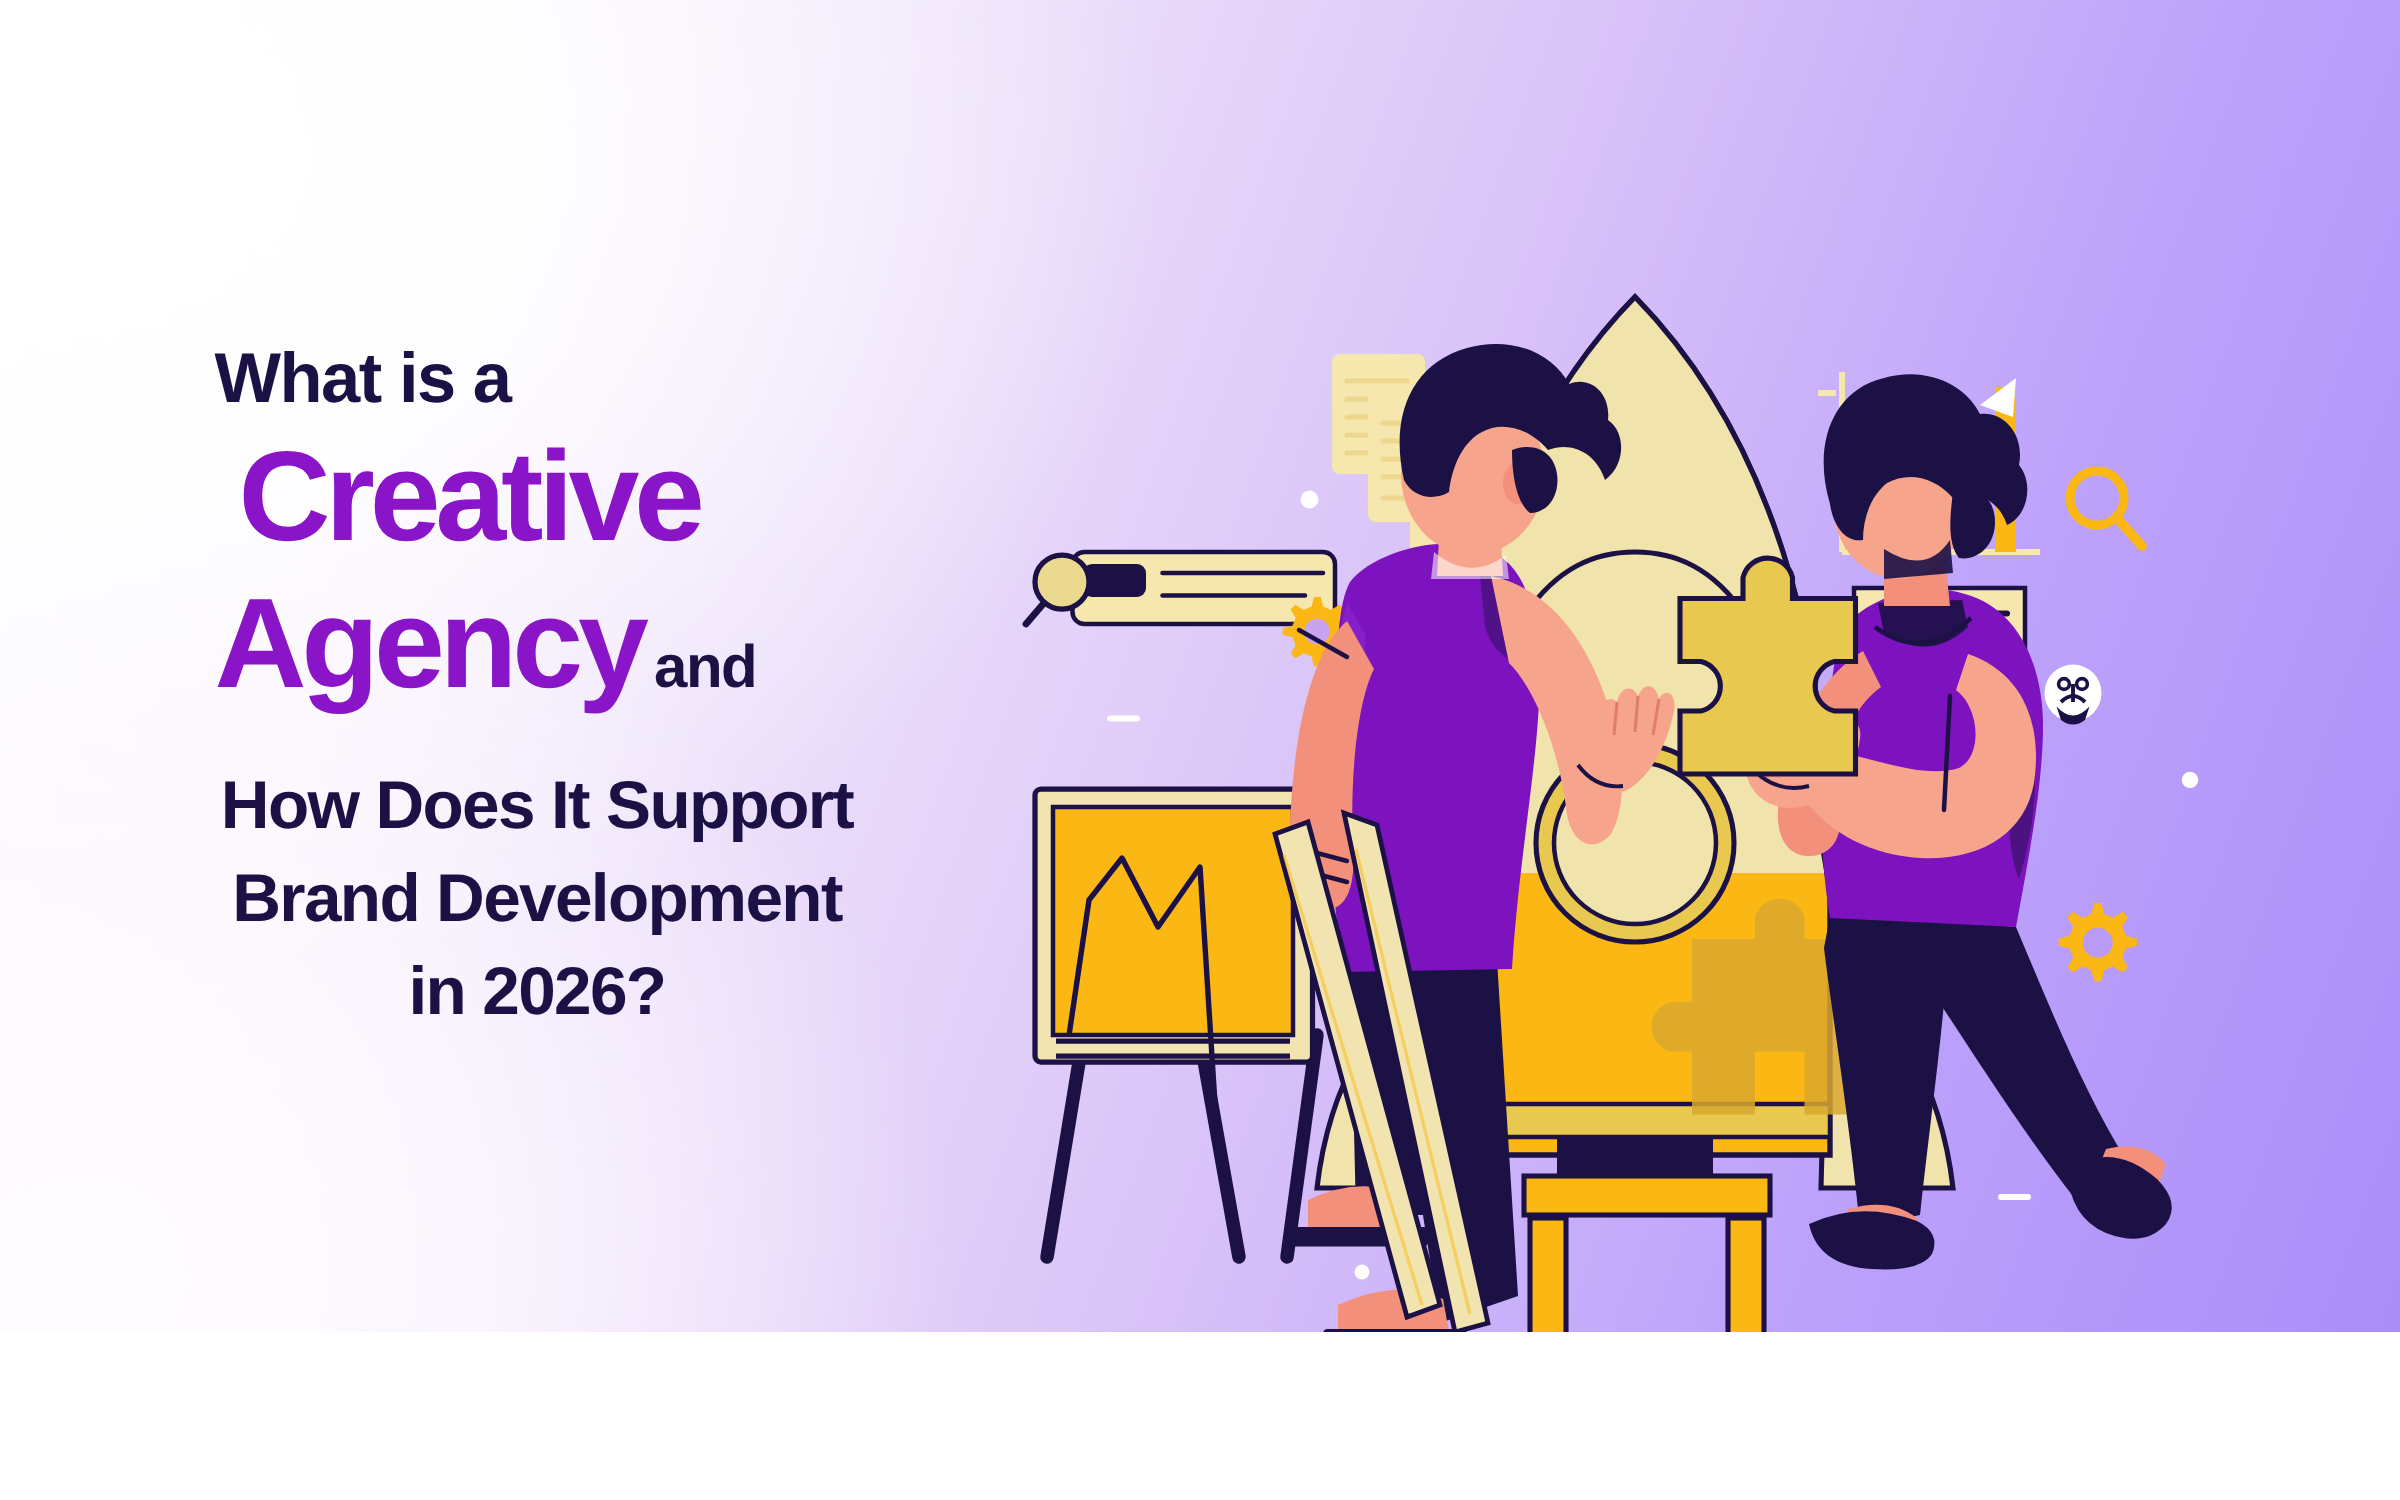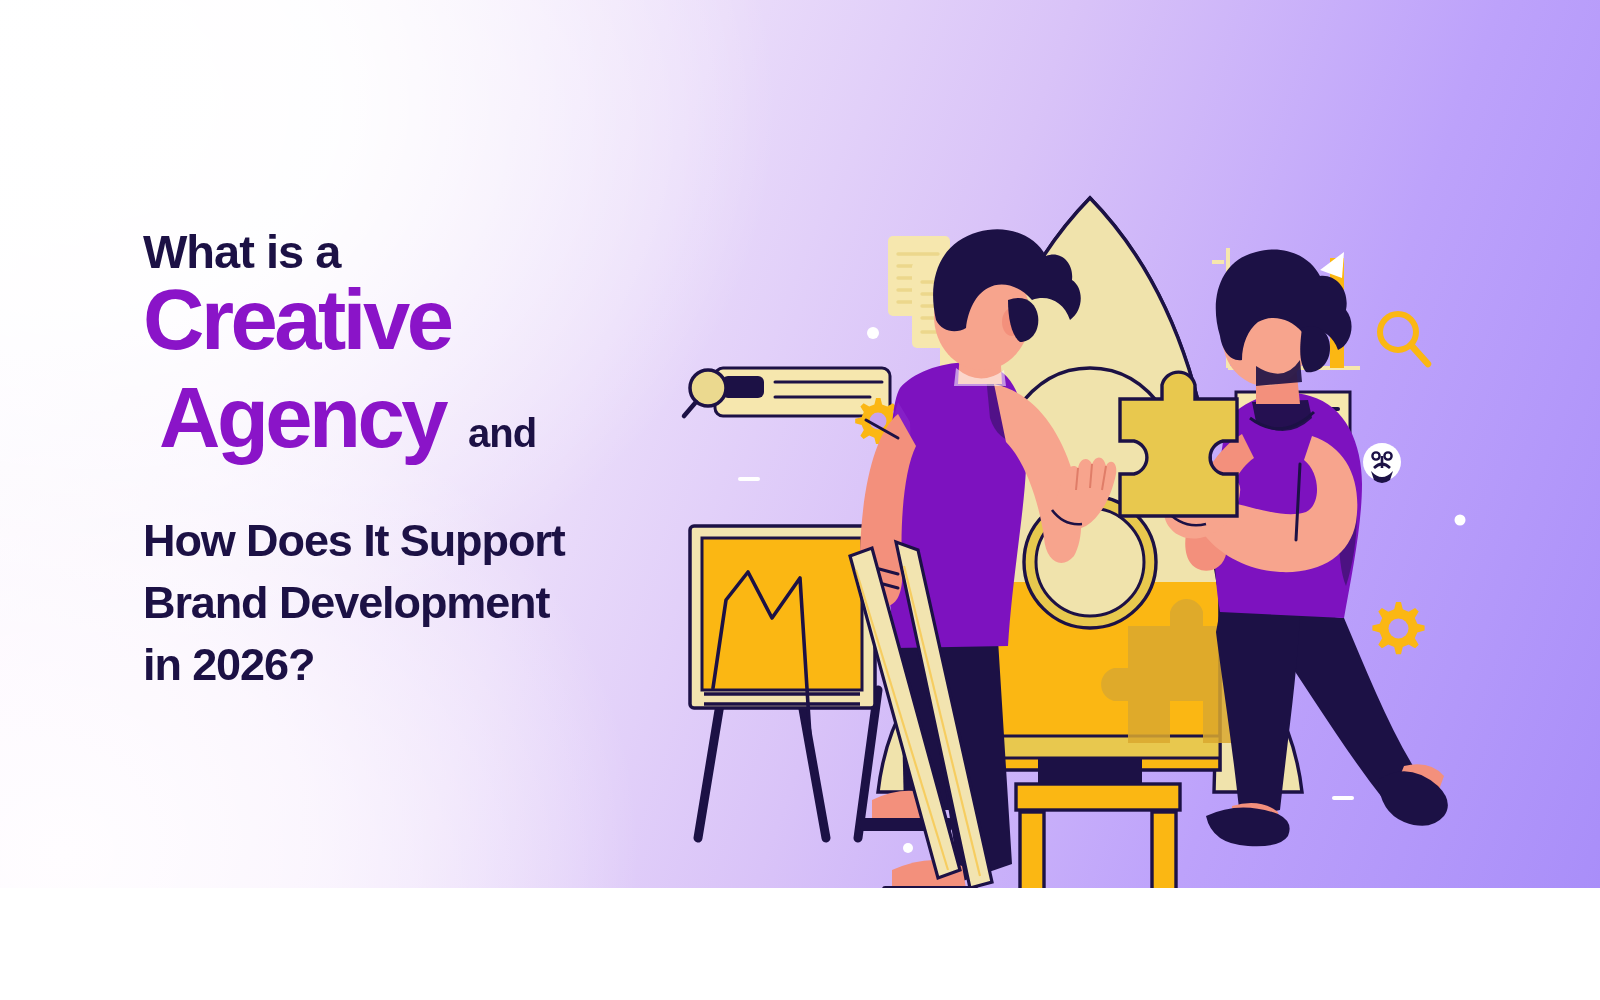--- a/index.html
+++ b/index.html
@@ -19,37 +19,38 @@
   #headline{
     position:absolute;left:143px;top:228px;width:560px;
     font-weight:700;letter-spacing:-0.5px;
   }
   .h-line1{
     font-size:47px;line-height:1.0;font-weight:700;
     color:#1c1145;margin:0 0 4px 0;letter-spacing:-1px;
   }
   .h-big{
     font-size:85px;line-height:0.96;font-weight:700;
-    color:#8a14c8;letter-spacing:-3.5px;margin:0;
+    color:#8a14c8;letter-spacing:-3.5px;margin:16px;
     display:block;
   }
   .h-big2{
     font-size:85px;line-height:0.96;font-weight:700;
-    color:#8a14c8;letter-spacing:-3.5px;margin:16px;
+    color:#8a14c8;letter-spacing:-3.5px;margin:0;
     display:inline-block;
   }
   .h-and{
     font-size:40px;font-weight:700;color:#1c1145;
     letter-spacing:-1px;display:inline-block;
     vertical-align:baseline;margin-left:7px;
   }
   .h-sub{
     margin:36px 0 0 0;font-size:45px;line-height:1.38;
     font-weight:700;color:#1c1145;letter-spacing:-1.1px;
     max-width:430px;
+    text-align:center;
   }
 
   
   #art{position:absolute;left:660px;top:170px;width:860px;height:760px;}
   #art svg{display:block;width:100%;height:100%;}
 </style>
 </head>
 <body>
 
 <div id="banner">

